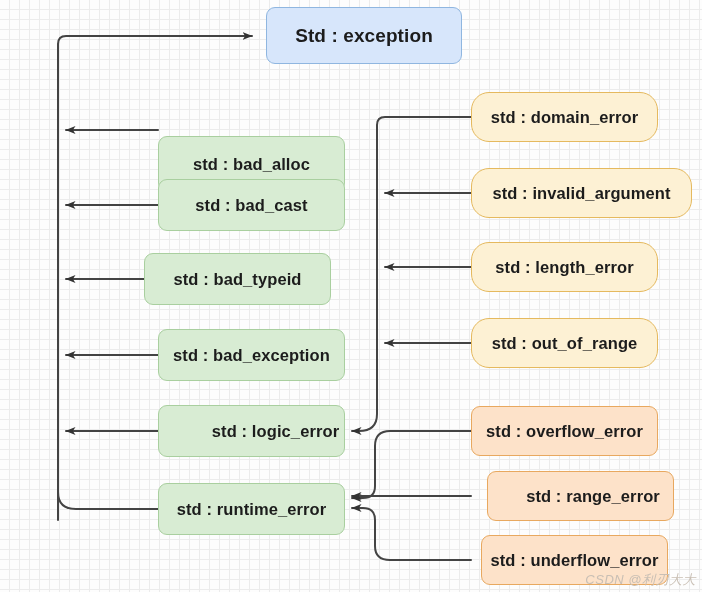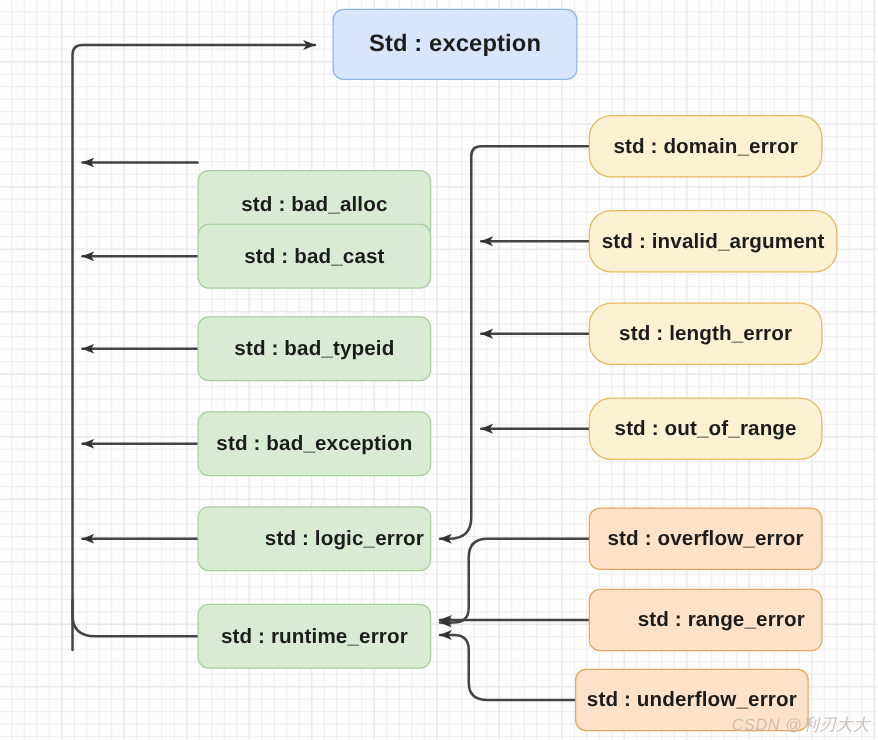--- a/index.html
+++ b/index.html
@@ -103,29 +103,29 @@
 
       <path d="M 471 431 L 390 431 Q 375 431 375 446 L 375 486 Q 375 498 363 498 L 352 498" marker-end="url(#ah)"></path>
       <path d="M 471 496 L 352 496" marker-end="url(#ah)"></path>
       <path d="M 471 560 L 390 560 Q 375 560 375 546 L 375 520 Q 375 508 363 508 L 352 508" marker-end="url(#ah)"></path>
     </g>
   </svg>
 
   <div class="node blue" style="left:266px; top:7px;   width:196px; height:57px;">Std : exception</div>
   <div class="node green" style="left:158px; top:104px; width:187px; height:56px;margin-top:32px;">std : bad_alloc</div>
   <div class="node green" style="left:158px; top:179px; width:187px; height:52px;">std : bad_cast</div>
-  <div class="node green" style="left:158px; top:253px; width:187px; height:52px;text-align:right;">std : bad_typeid</div>
+  <div class="node green" style="left:144px; top:253px; width:187px; height:52px;text-align:right;">std : bad_typeid</div>
   <div class="node green" style="left:158px; top:329px; width:187px; height:52px;">std : bad_exception</div>
   <div class="node green" style="left:158px; top:405px; width:187px; height:52px;padding-left:48px;">std : logic_error</div>
   <div class="node green" style="left:158px; top:483px; width:187px; height:52px;">std : runtime_error</div>
 
   <div class="node yellow" style="left:471px; top:92px;  width:187px; height:50px;">std : domain_error</div>
-  <div class="node yellow" style="left:471px; top:168px; width:199px; height:50px;">std : invalid_argument</div>
+  <div class="node yellow" style="left:471px; top:168px; width:221px; height:50px;">std : invalid_argument</div>
   <div class="node yellow" style="left:471px; top:242px; width:187px; height:50px;">std : length_error</div>
   <div class="node yellow" style="left:471px; top:318px; width:187px; height:50px;">std : out_of_range</div>
 
   <div class="node peach" style="left:471px; top:406px; width:187px; height:50px;">std : overflow_error</div>
-  <div class="node peach" style="left:471px; top:471px; width:187px; height:50px;padding-left:25px;">std : range_error</div>
-  <div class="node peach" style="left:460px; top:535px; width:187px; height:50px;">std : underflow_error</div>
+  <div class="node peach" style="left:487px; top:471px; width:187px; height:50px;padding-left:25px;">std : range_error</div>
+  <div class="node peach" style="left:481px; top:535px; width:187px; height:50px;">std : underflow_error</div>
 
   <div class="watermark">CSDN @利刃大大</div>
 
 </div>
 
 </body></html>

